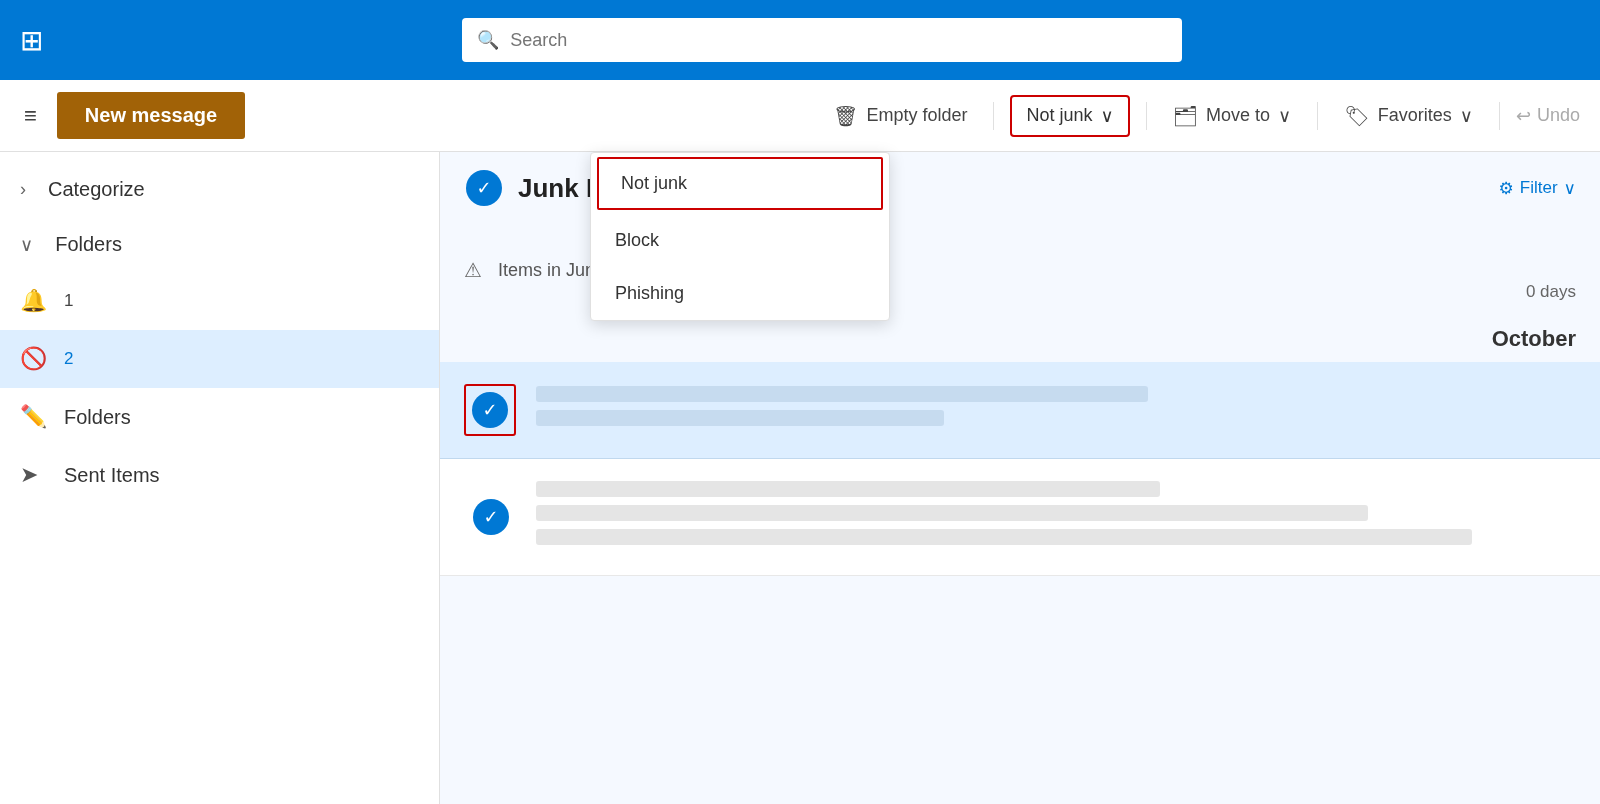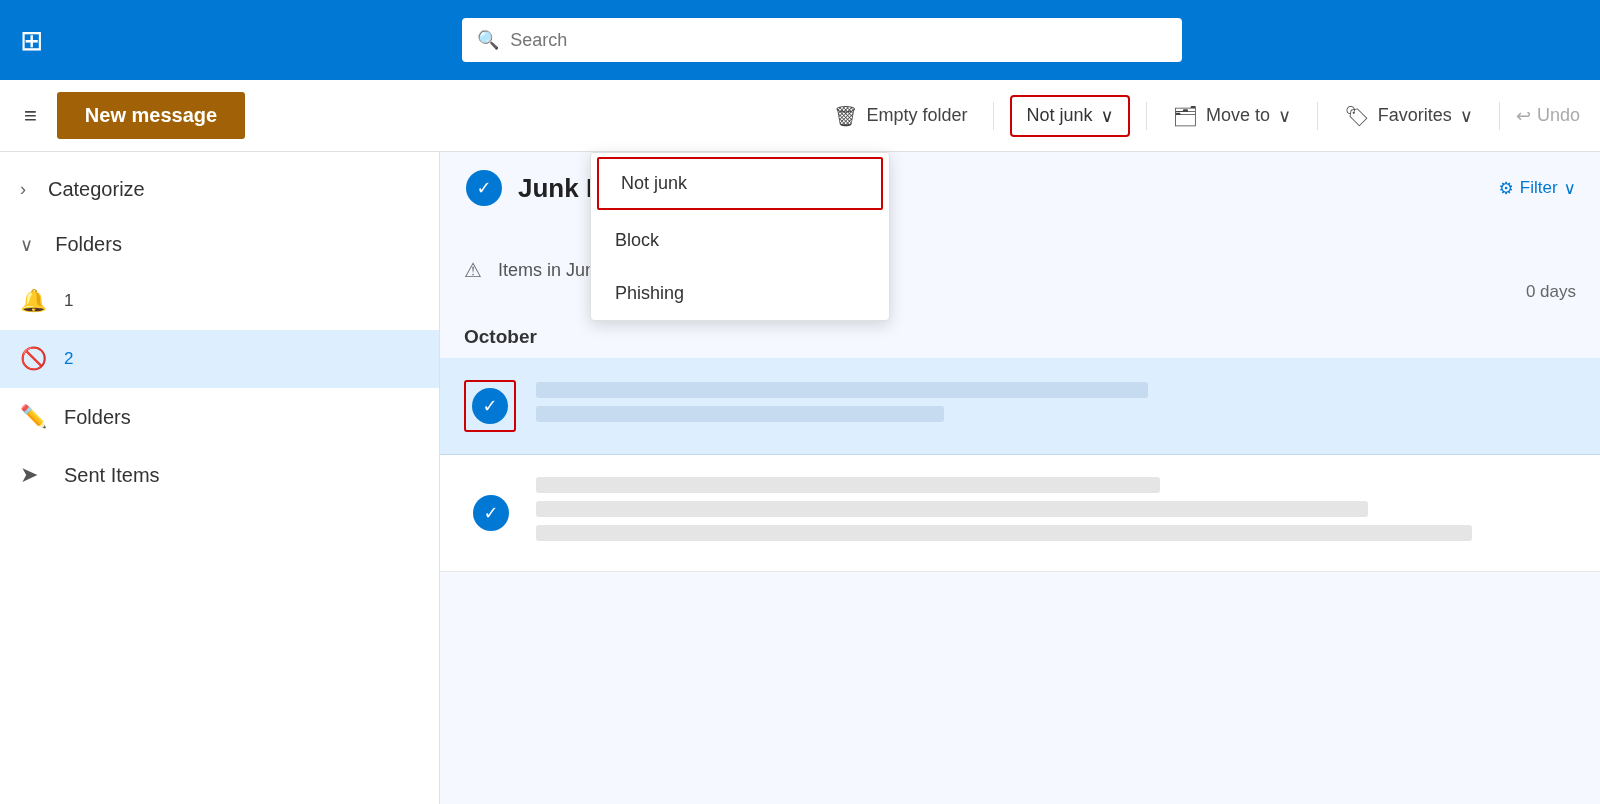--- a/index.html
+++ b/index.html
@@ -269,23 +269,24 @@
       color: #0078d4;
       cursor: pointer;
       margin-left: auto;
     }
     .warning-icon { font-size: 20px; color: #666; }
     .items-text { font-size: 18px; color: #555; }
     .days-text { font-size: 17px; color: #666; margin-left: auto; margin-top: 44px; }
 
     .oct-header {
       padding: 10px 24px;
-      font-size: 19px;
+      font-size: 22px;
       font-weight: 700;
       color: #333;
+      text-align: right;
     }
 
     
     .undo-btn {
       display: flex;
       align-items: center;
       gap: 6px;
       font-size: 18px;
       color: #aaa;
       cursor: default;

